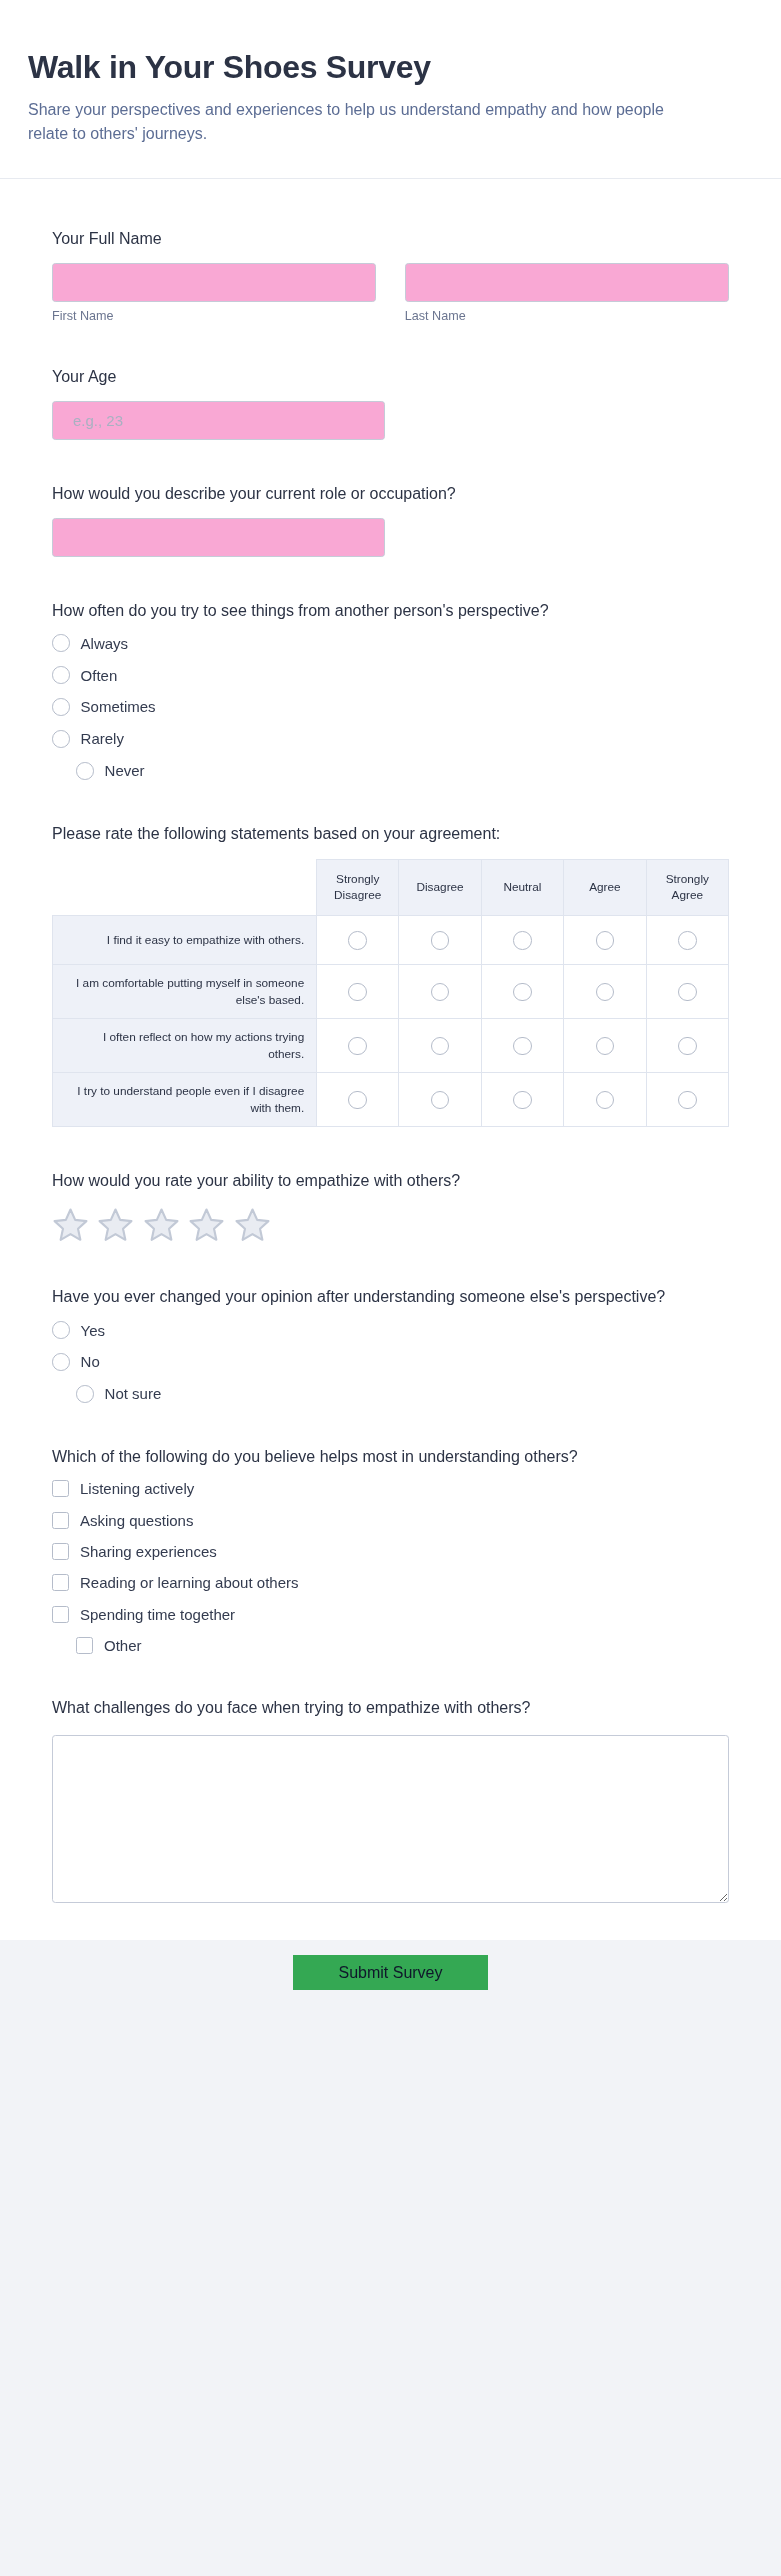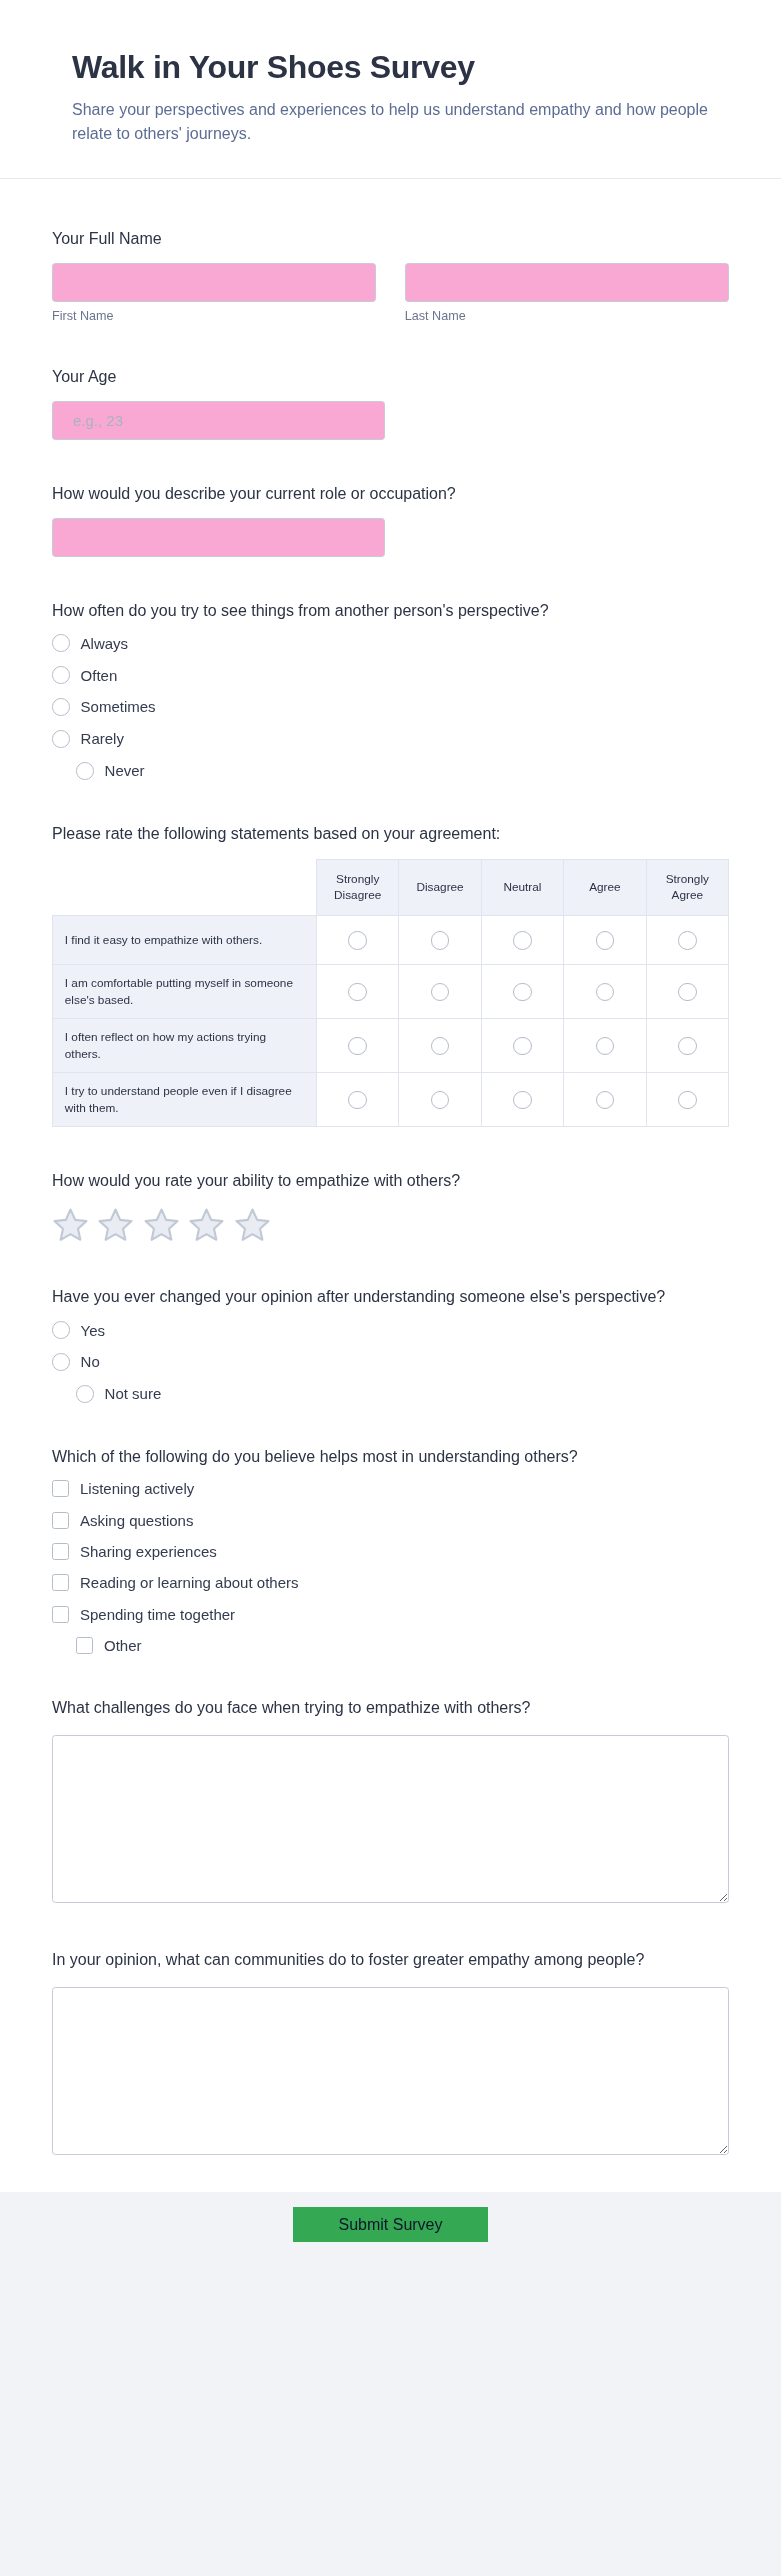--- a/index.html
+++ b/index.html
@@ -5,21 +5,21 @@
   * { box-sizing: border-box; margin: 0; padding: 0; }
   html, body { width: 781px; }
   body {
     min-height: 2576px;
     background: #f2f3f7;
     font-family: "Liberation Sans", "DejaVu Sans", sans-serif;
     color: #2c3345;
   }
   .card { background: #ffffff; }
 
-  .form-header { padding: 49px 72px 32px; border-bottom: 0.8px solid #e7eaf0; }
+  .form-header { padding: 49px 28px 32px; border-bottom: 0.8px solid #e7eaf0; }
   .form-title { font-size: 32px; font-weight: 700; color: #2c3345; margin-bottom: 11.8px; letter-spacing: -0.3px; }
   .form-subtitle { font-size: 16px; line-height: 1.5; color: #5c6d94; max-width: 664px; }
 
   .form-body { padding: 6.7px 52px 34px; }
   .question { margin-top: 42px; }
   .q-label { font-size: 16px; font-weight: 500; line-height: 1.5; color: #2c3345; margin-bottom: 11.8px; }
   .q-label.narrow { max-width: 639px; }
 
   .name-row { display: flex; gap: 28.6px; }
   .name-col { flex: 1; }
@@ -43,21 +43,21 @@
 
   .matrix { border-collapse: collapse; width: 100%; margin-top: 13.4px; table-layout: fixed; }
   .matrix th, .matrix td { border: 0.8px solid #dfe4ee; }
   .matrix th.corner { background: #fff; border-top: none; border-left: none; width: 264px; }
   .matrix thead th {
     background: #eef1f8; font-size: 11.8px; font-weight: 500; color: #2c3345;
     padding: 11.8px 5px; text-align: center; line-height: 1.35; vertical-align: middle;
   }
   .matrix td.row-label {
     background: #eef1f8; font-size: 11.8px; font-weight: 400; color: #2c3345;
-    padding: 10px 11.8px; line-height: 1.4; text-align: left; vertical-align: middle;
+    padding: 10px 11.8px; line-height: 1.4; text-align: right; vertical-align: middle;
   }
   .matrix td.cell { background: #fff; text-align: center; vertical-align: middle; height: 49px; cursor: pointer; }
   .matrix .radio { width: 18.5px; height: 18.5px; vertical-align: middle; }
 
   .stars { display: flex; gap: 8.4px; margin-top: 15px; }
   .star { display: inline-block; cursor: pointer; line-height: 0; }
 
   .textarea {
     width: 100%; height: 168px;
     border: 0.8px solid #c5cbd8; border-radius: 3.4px;
@@ -256,24 +256,20 @@
         </div>
       </div>
     </section>
 
 
     <section class="question">
       <div class="q-label">What challenges do you face when trying to empathize with others?</div>
       <textarea class="textarea" style=""></textarea>
     </section>
 
-    <section class="question">
-      <div class="q-label">In your opinion, what can communities do to foster greater empathy among people?</div>
-      <textarea class="textarea" style=""></textarea>
-    </section>
 
   </main>
 </div>
 
 <footer class="submit-bar">
   <button class="submit-btn">Submit Survey</button>
 </footer>
 
 
 </body></html>

